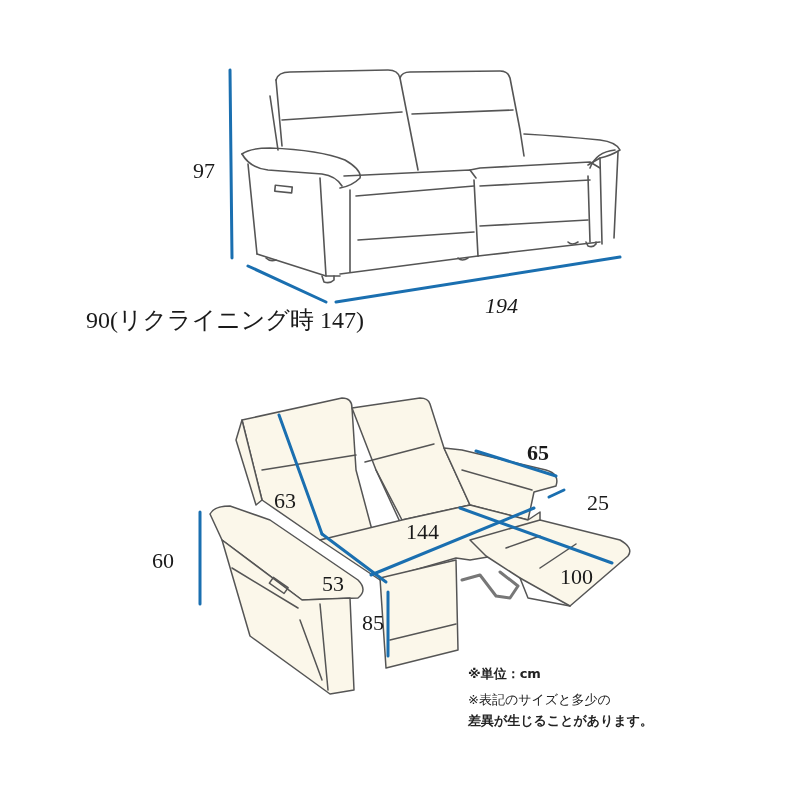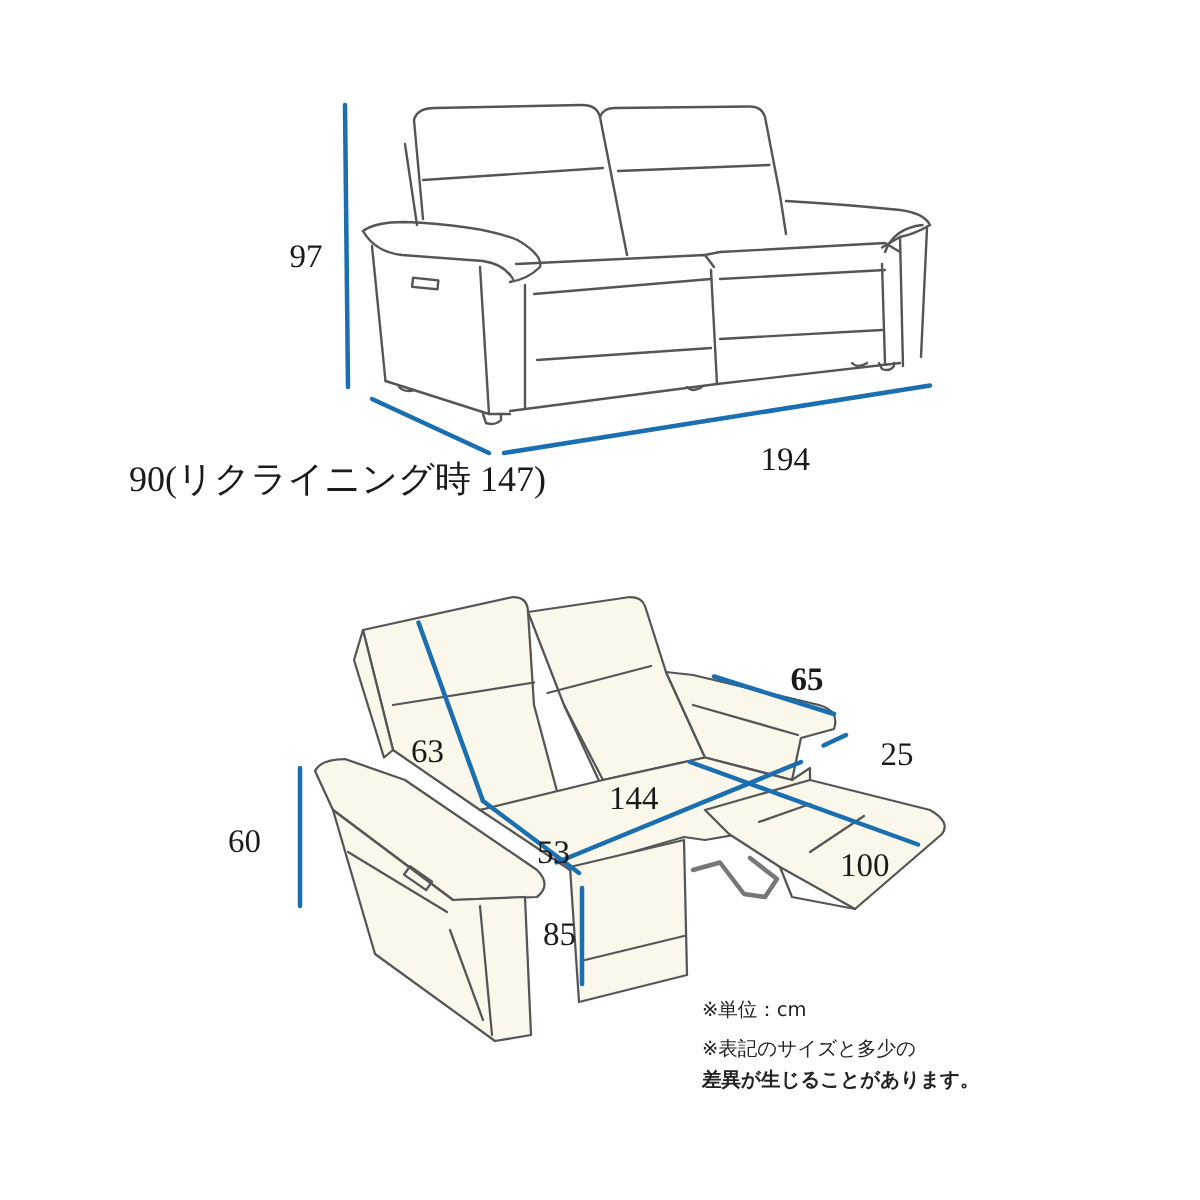--- a/index.html
+++ b/index.html
@@ -103,27 +103,27 @@
     <line x1="322" y1="534" x2="386" y2="582"></line>
     <line x1="371" y1="575" x2="534" y2="508"></line>
     <line x1="476" y1="451" x2="556" y2="476"></line>
     <line x1="549" y1="497" x2="564" y2="490"></line>
     <line x1="460" y1="508" x2="612" y2="563"></line>
     <line x1="388" y1="592" x2="388" y2="656"></line>
   </g>
 </svg>
 
 <div class="lbl" style="left:193px; top:160px;">97</div>
-<div class="lbl" style="left:507px; top:295px;">194</div>
+<div class="lbl" style="left:485px; top:295px;font-style:italic;">194</div>
 <div class="lbl" style="left:86px; top:308px; font-size:24px;">90(リクライニング時 147)</div>
 
 <div class="lbl" style="left:152px; top:550px;text-align:center;">60</div>
 <div class="lbl" style="left:274px; top:490px;">63</div>
-<div class="lbl" style="left:322px; top:557px;margin-left:36px;">53</div>
+<div class="lbl" style="left:322px; top:573px;">53</div>
 <div class="lbl" style="left:406px; top:521px;">144</div>
 <div class="lbl" style="left:527px; top:442px;font-weight:bold;">65</div>
 <div class="lbl" style="left:572px; top:492px;margin-left:15px;">25</div>
 <div class="lbl" style="left:560px; top:566px;">100</div>
 <div class="lbl" style="left:362px; top:612px;">85</div>
 
-<div class="note" style="top:667px;">※単位：cm</div>
+<div class="note" style="top:667px;font-weight:bold;">※単位：cm</div>
 <div class="note" style="top:693px;">※表記のサイズと多少の</div>
 <div class="note" style="top:714px;font-weight:bold;">差異が生じることがあります。</div>
 
 </body></html>

